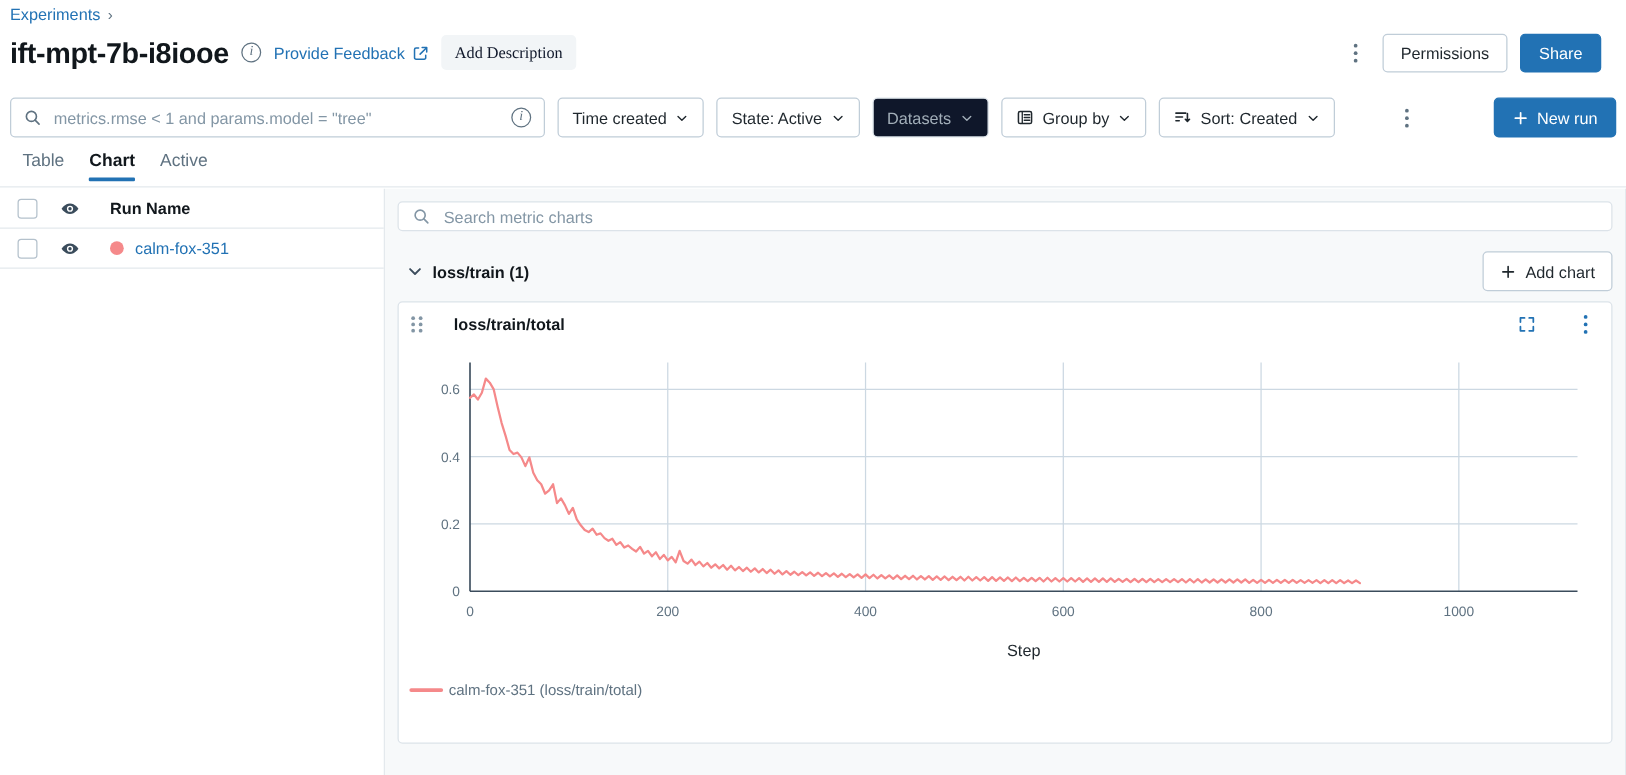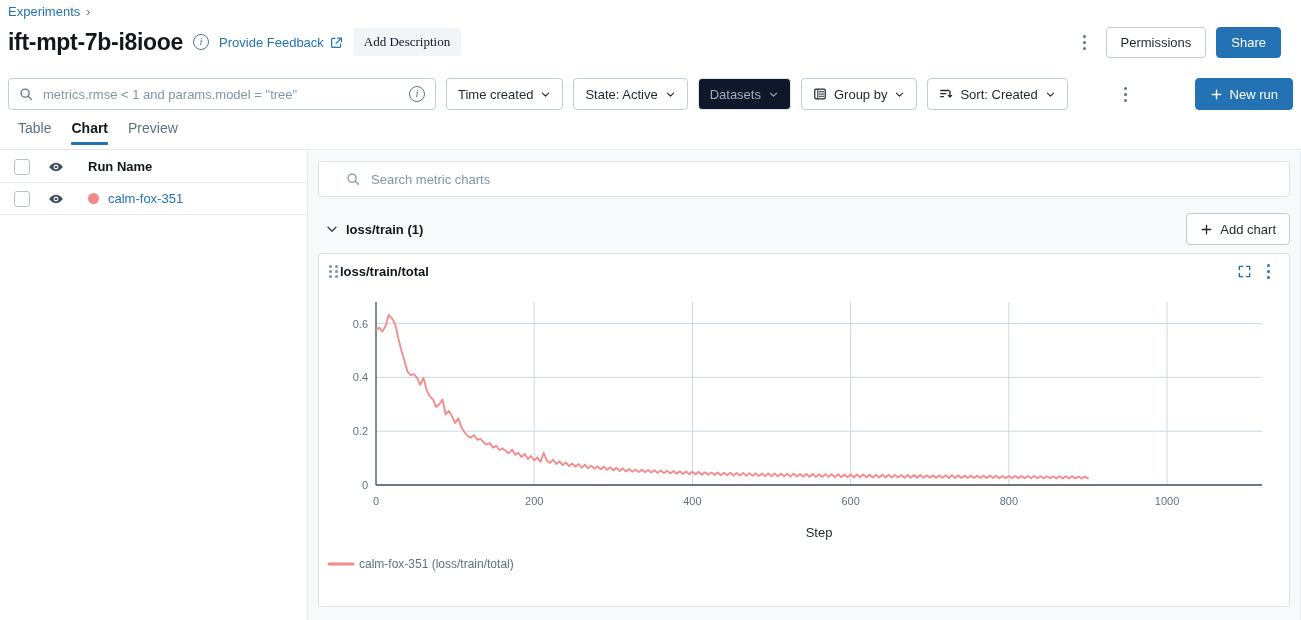--- a/index.html
+++ b/index.html
@@ -131,22 +131,22 @@
   .run-link { color: #2272b4; text-decoration: none; font-size: 13px; }
   .head-label { padding-left: 6px; }
 
   
   .pane {
     position: absolute; left: 308px; top: 151px; right: 0; bottom: 0;
     background: #f7f9fa; padding: 10px;
     border-right: 1px solid #e4e9ed; overflow: hidden;
   }
   .metric-search {
-    height: 36px; border: 1px solid #dce3e9; border-radius: 4px; background: #fff;
-    display: flex; align-items: center; gap: 9px; padding: 0 27px;
+    height: 24px; border: 1px solid #dce3e9; border-radius: 4px; background: #fff;
+    display: flex; align-items: center; gap: 9px; padding: 0 11px;
   }
   .metric-search input {
     flex: 1 1 auto; border: none; outline: none; background: transparent;
     font-family: inherit; font-size: 13px; color: #1f272d; min-width: 0;
   }
   .metric-search input::placeholder { color: #8396a5; }
 
   .group-row {
     height: 48px; display: flex; align-items: center; gap: 0; margin-top: 8px;
   }
@@ -156,21 +156,21 @@
   .add-chart {
     height: 32px; border: 1px solid #c0cdd8; border-radius: 4px; background:#fff;
     display:flex; align-items:center; gap: 7px; padding: 0 13px;
     font-size: 13px; color:#1f272d; font-family: inherit; cursor: pointer;
   }
 
   .card {
     background: #fff; border: 1px solid #dce3e9; border-radius: 4px;
     height: 354px; position: relative; overflow: hidden;
   }
-  .card-head { height: 34px; display: flex; align-items: center; padding: 0 10px; gap: 2px; }
+  .card-head { height: 34px; display: flex; align-items: center; padding: 0 10px; gap: 25px; }
   .drag-handle {
     display: grid; grid-template-columns: 3px 3px; gap: 2px 3px; cursor: grab; flex:none;
   }
   .drag-handle i { width: 3px; height: 3px; border-radius: 50%; background: #8396a5; display:block; }
   .card-title { font-size: 13px; font-weight: bold; color: #11171c; }
   .card-spacer { flex: 1 1 auto; }
   .icon-btn { width: 22px; height: 22px; display:flex; align-items:center; justify-content:center; cursor:pointer; flex:none; }
 
   .plot-wrap { position: absolute; left: 0; top: 34px; right: 0; bottom: 0; }
   svg.plot { display: block; }
@@ -279,21 +279,21 @@
   </div>
 
   <div class="tabs">
     <div class="tab">
       <span>Table</span>
     </div>
     <div class="tab active">
       <span>Chart</span>
     </div>
     <div class="tab">
-      <span>Preview</span>
+      <span>Active</span>
     </div>
   </div>
 
   <div class="runs">
     <div class="run-head">
       <span class="cb"></span>
       <span class="eye-cell">
         <svg width="16" height="16" viewBox="0 0 20 20">
           <path d="M1.6 10S4.8 4.8 10 4.8 18.4 10 18.4 10 15.2 15.2 10 15.2 1.6 10 1.6 10z" fill="#3b4c5c"></path>
           <circle cx="10" cy="10" r="3.1" fill="#ffffff"></circle>

